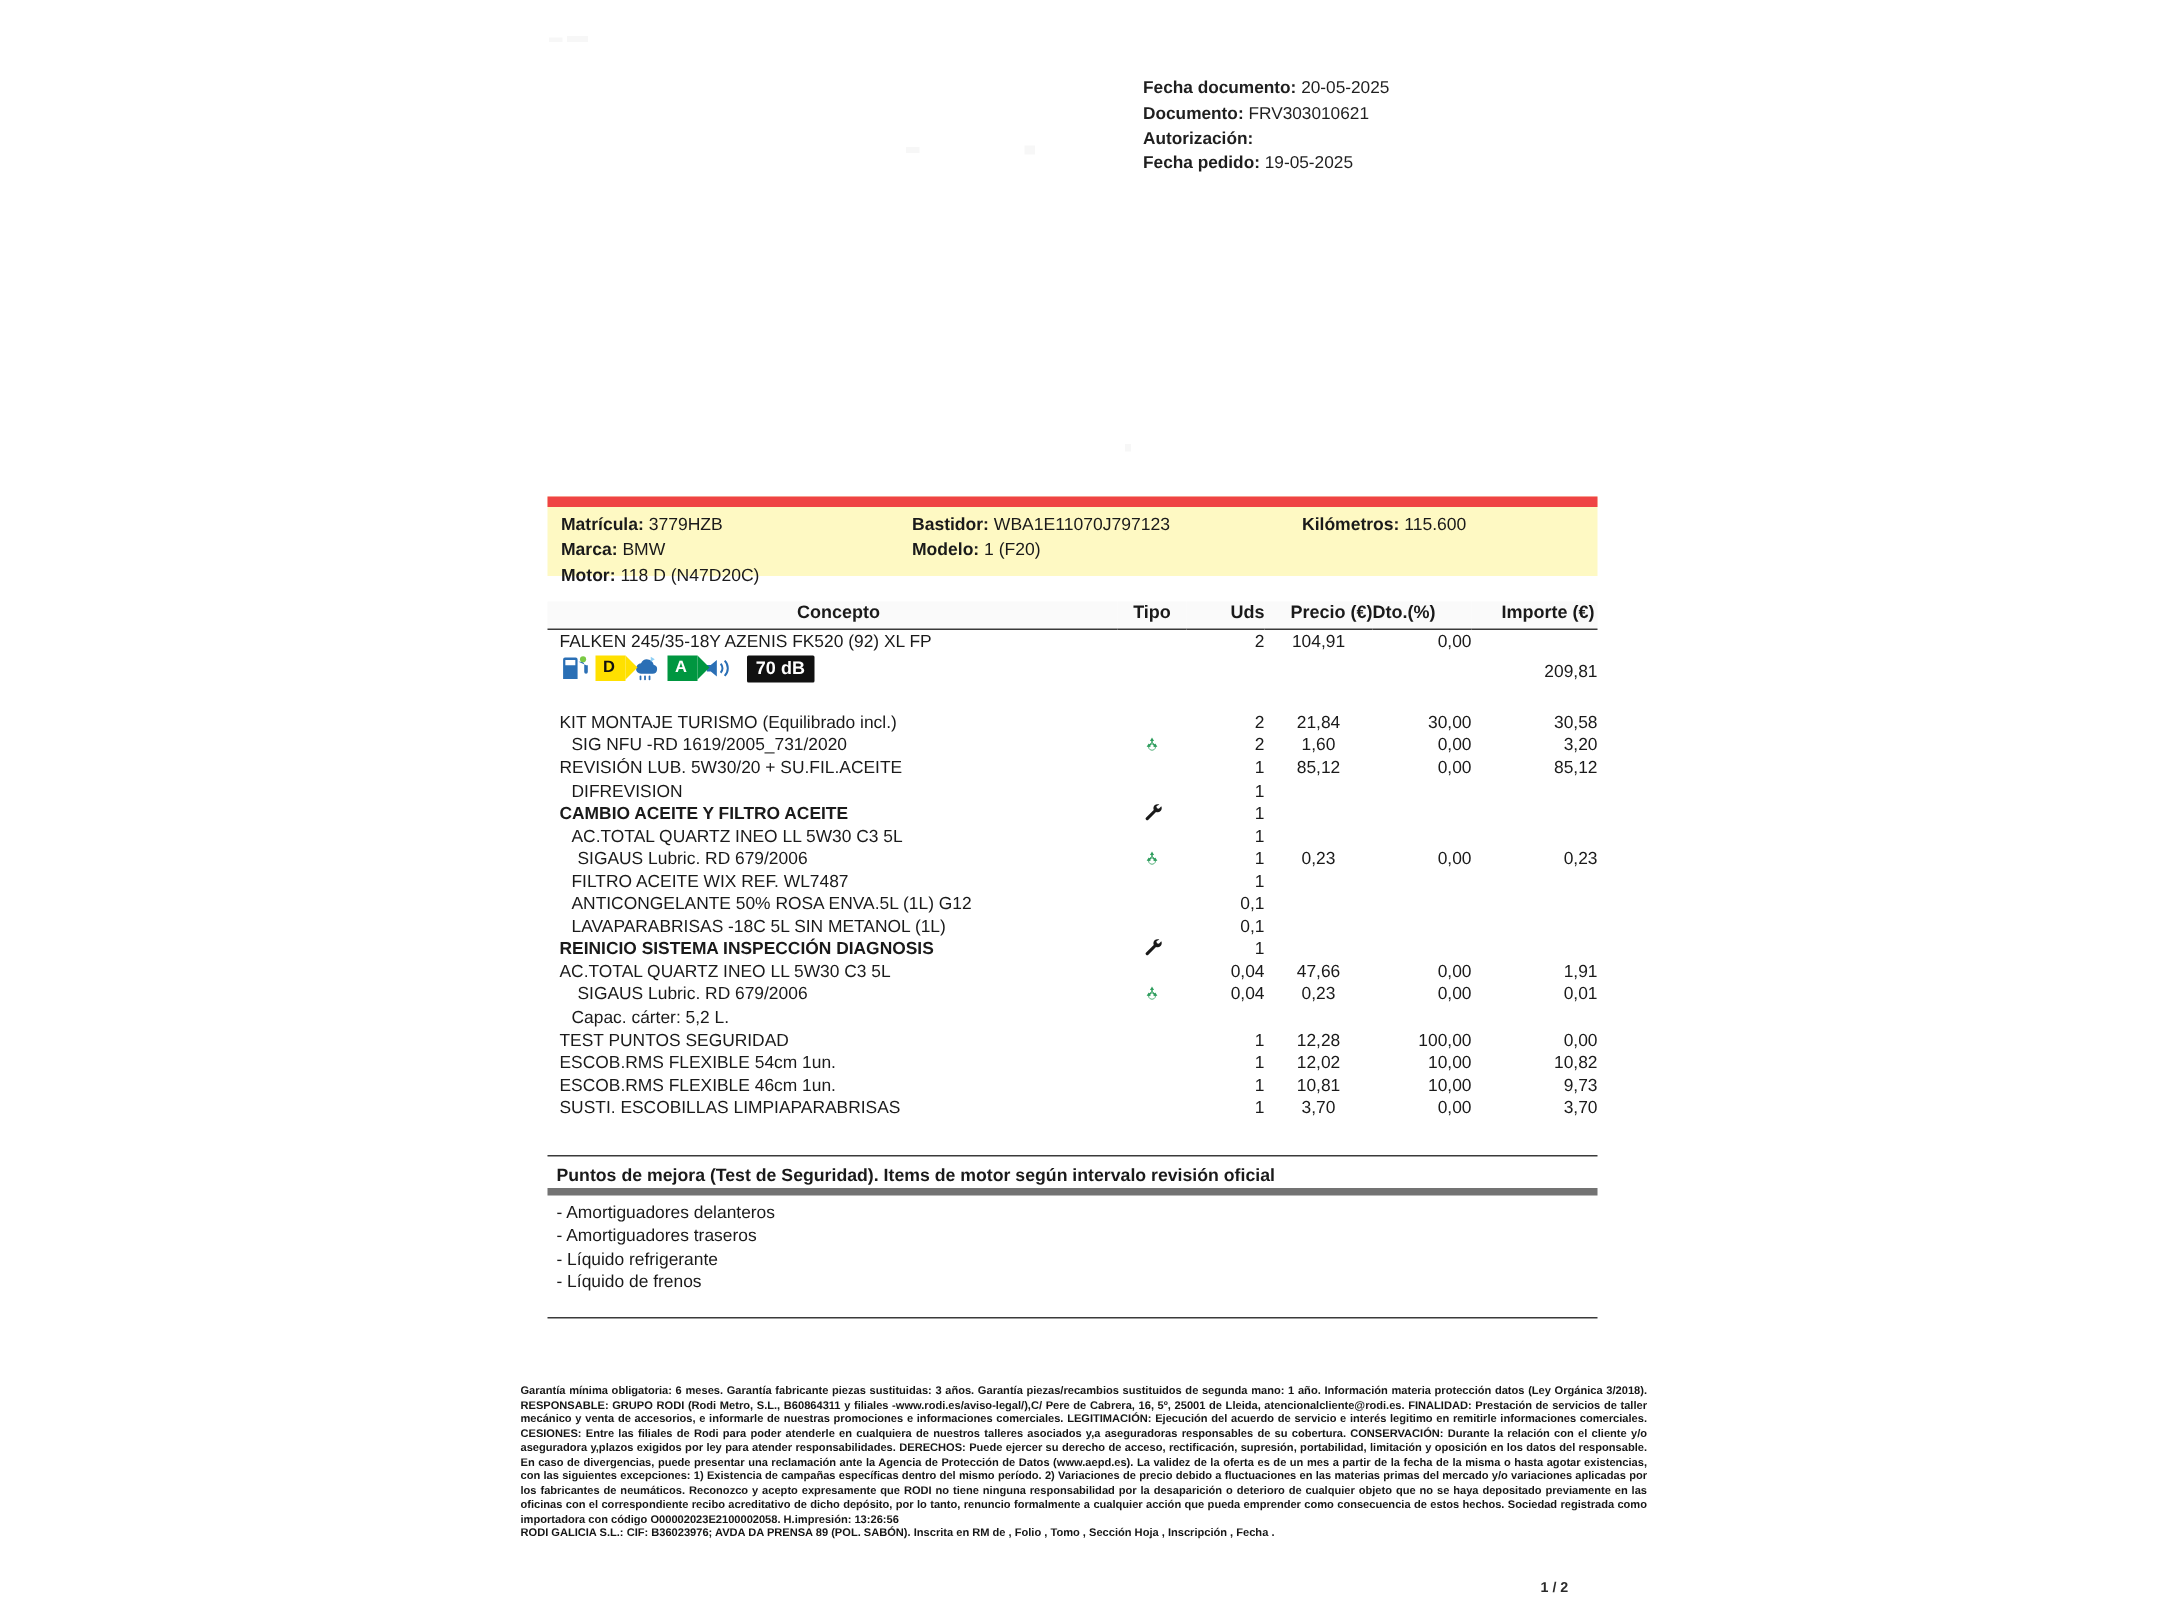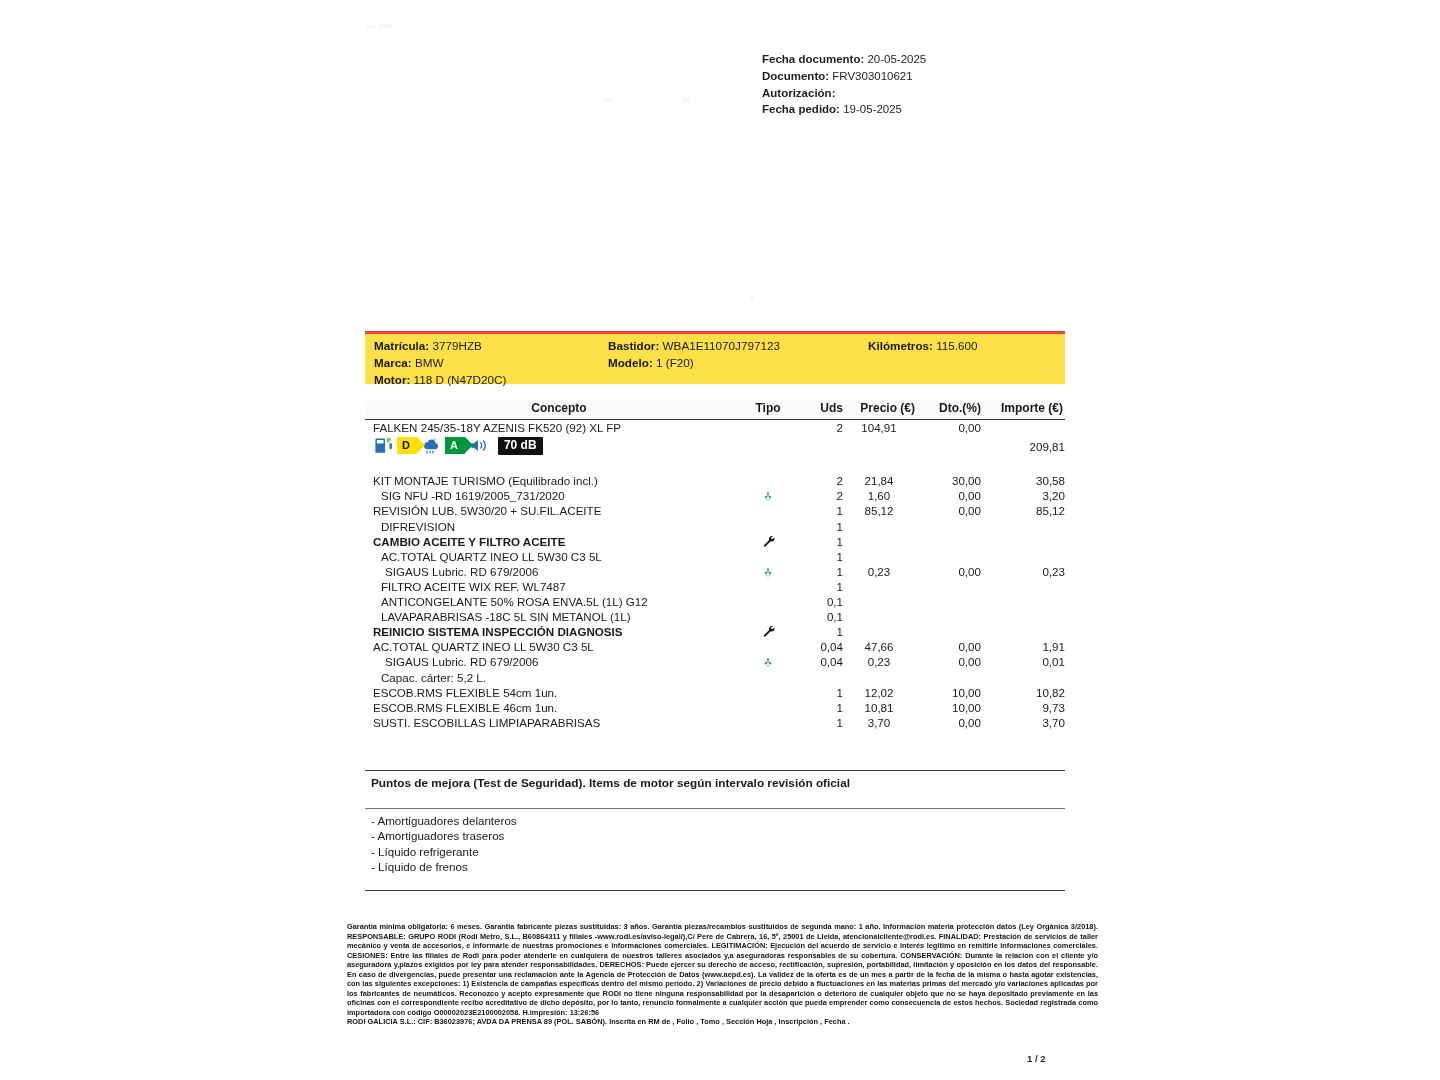--- a/index.html
+++ b/index.html
@@ -40,22 +40,22 @@
     opacity: 0.75;
   }
 
   
   .vehicle-band {
     position: absolute;
     left: 365px;
     top: 331px;
     width: 700px;
     height: 53px;
-    background: #fde047;
-    border-top: 3px solid #ef4444;
+    background: #fef9c3;
+    border-top: 7px solid #ef4444;
   }
   .vehicle-band .vrow {
     position: absolute;
     font-size: 11.7px;
     line-height: 17px;
     white-space: nowrap;
   }
   .vehicle-band .c1 { left: 9px; }
   .vehicle-band .c2 { left: 243px; }
   .vehicle-band .c3 { left: 503px; }
@@ -81,21 +81,21 @@
     font-weight: bold;
     padding: 0 0 4px 0;
     border-bottom: 1px solid #3a3a3a;
     background: #fafafa;
     white-space: nowrap;
   }
   table.items thead th.c-concepto { text-align: center; padding-left: 8px; }
   table.items thead th.c-tipo     { text-align: center; width: 46px; }
   table.items thead th.c-uds      { text-align: right;  width: 52px; }
   table.items thead th.c-precio   { text-align: right;  width: 72px; }
-  table.items thead th.c-dto      { text-align: right;  width: 66px; }
+  table.items thead th.c-dto      { text-align: left;  width: 66px; }
   table.items thead th.c-importe  { text-align: right;  width: 84px; padding-right: 2px; }
 
   table.items tbody td {
     padding: 0;
     height: 15.1px;
     line-height: 15.1px;
     vertical-align: middle;
     white-space: nowrap;
   }
   td.t-concepto { text-align: left;  padding-left: 8px; }
@@ -163,22 +163,22 @@
   .improve {
     position: absolute;
     left: 365px;
     top: 770px;
     width: 700px;
   }
   .improve .hr-top { border-top: 1px solid #3a3a3a; }
   .improve .title {
     font-size: 11.8px;
     font-weight: bold;
-    padding: 5px 0 18px 6px;
-    border-bottom: 1px solid #737373;
+    padding: 5px 0 2px 6px;
+    border-bottom: 5px solid #737373;
     line-height: 14px;
   }
   .improve .pts { padding: 4px 0 0 6px; }
   .improve .pt {
     font-size: 11.6px;
     line-height: 15.4px;
   }
   .improve .hr-bot {
     margin-top: 15px;
     border-top: 1px solid #3a3a3a;
@@ -457,20 +457,28 @@
           </tr>
           <tr class="lvl2">
             <td class="t-concepto">Capac. cárter: 5,2 L.</td>
             <td class="t-tipo"></td>
             <td class="t-uds"></td>
             <td class="t-precio"></td>
             <td class="t-dto"></td>
             <td class="t-importe"></td>
           </tr>
           <tr class="lvl1">
+            <td class="t-concepto">TEST PUNTOS SEGURIDAD</td>
+            <td class="t-tipo"></td>
+            <td class="t-uds">1</td>
+            <td class="t-precio">12,28</td>
+            <td class="t-dto">100,00</td>
+            <td class="t-importe">0,00</td>
+          </tr>
+          <tr class="lvl1">
             <td class="t-concepto">ESCOB.RMS FLEXIBLE 54cm 1un.</td>
             <td class="t-tipo"></td>
             <td class="t-uds">1</td>
             <td class="t-precio">12,02</td>
             <td class="t-dto">10,00</td>
             <td class="t-importe">10,82</td>
           </tr>
           <tr class="lvl1">
             <td class="t-concepto">ESCOB.RMS FLEXIBLE 46cm 1un.</td>
             <td class="t-tipo"></td>

